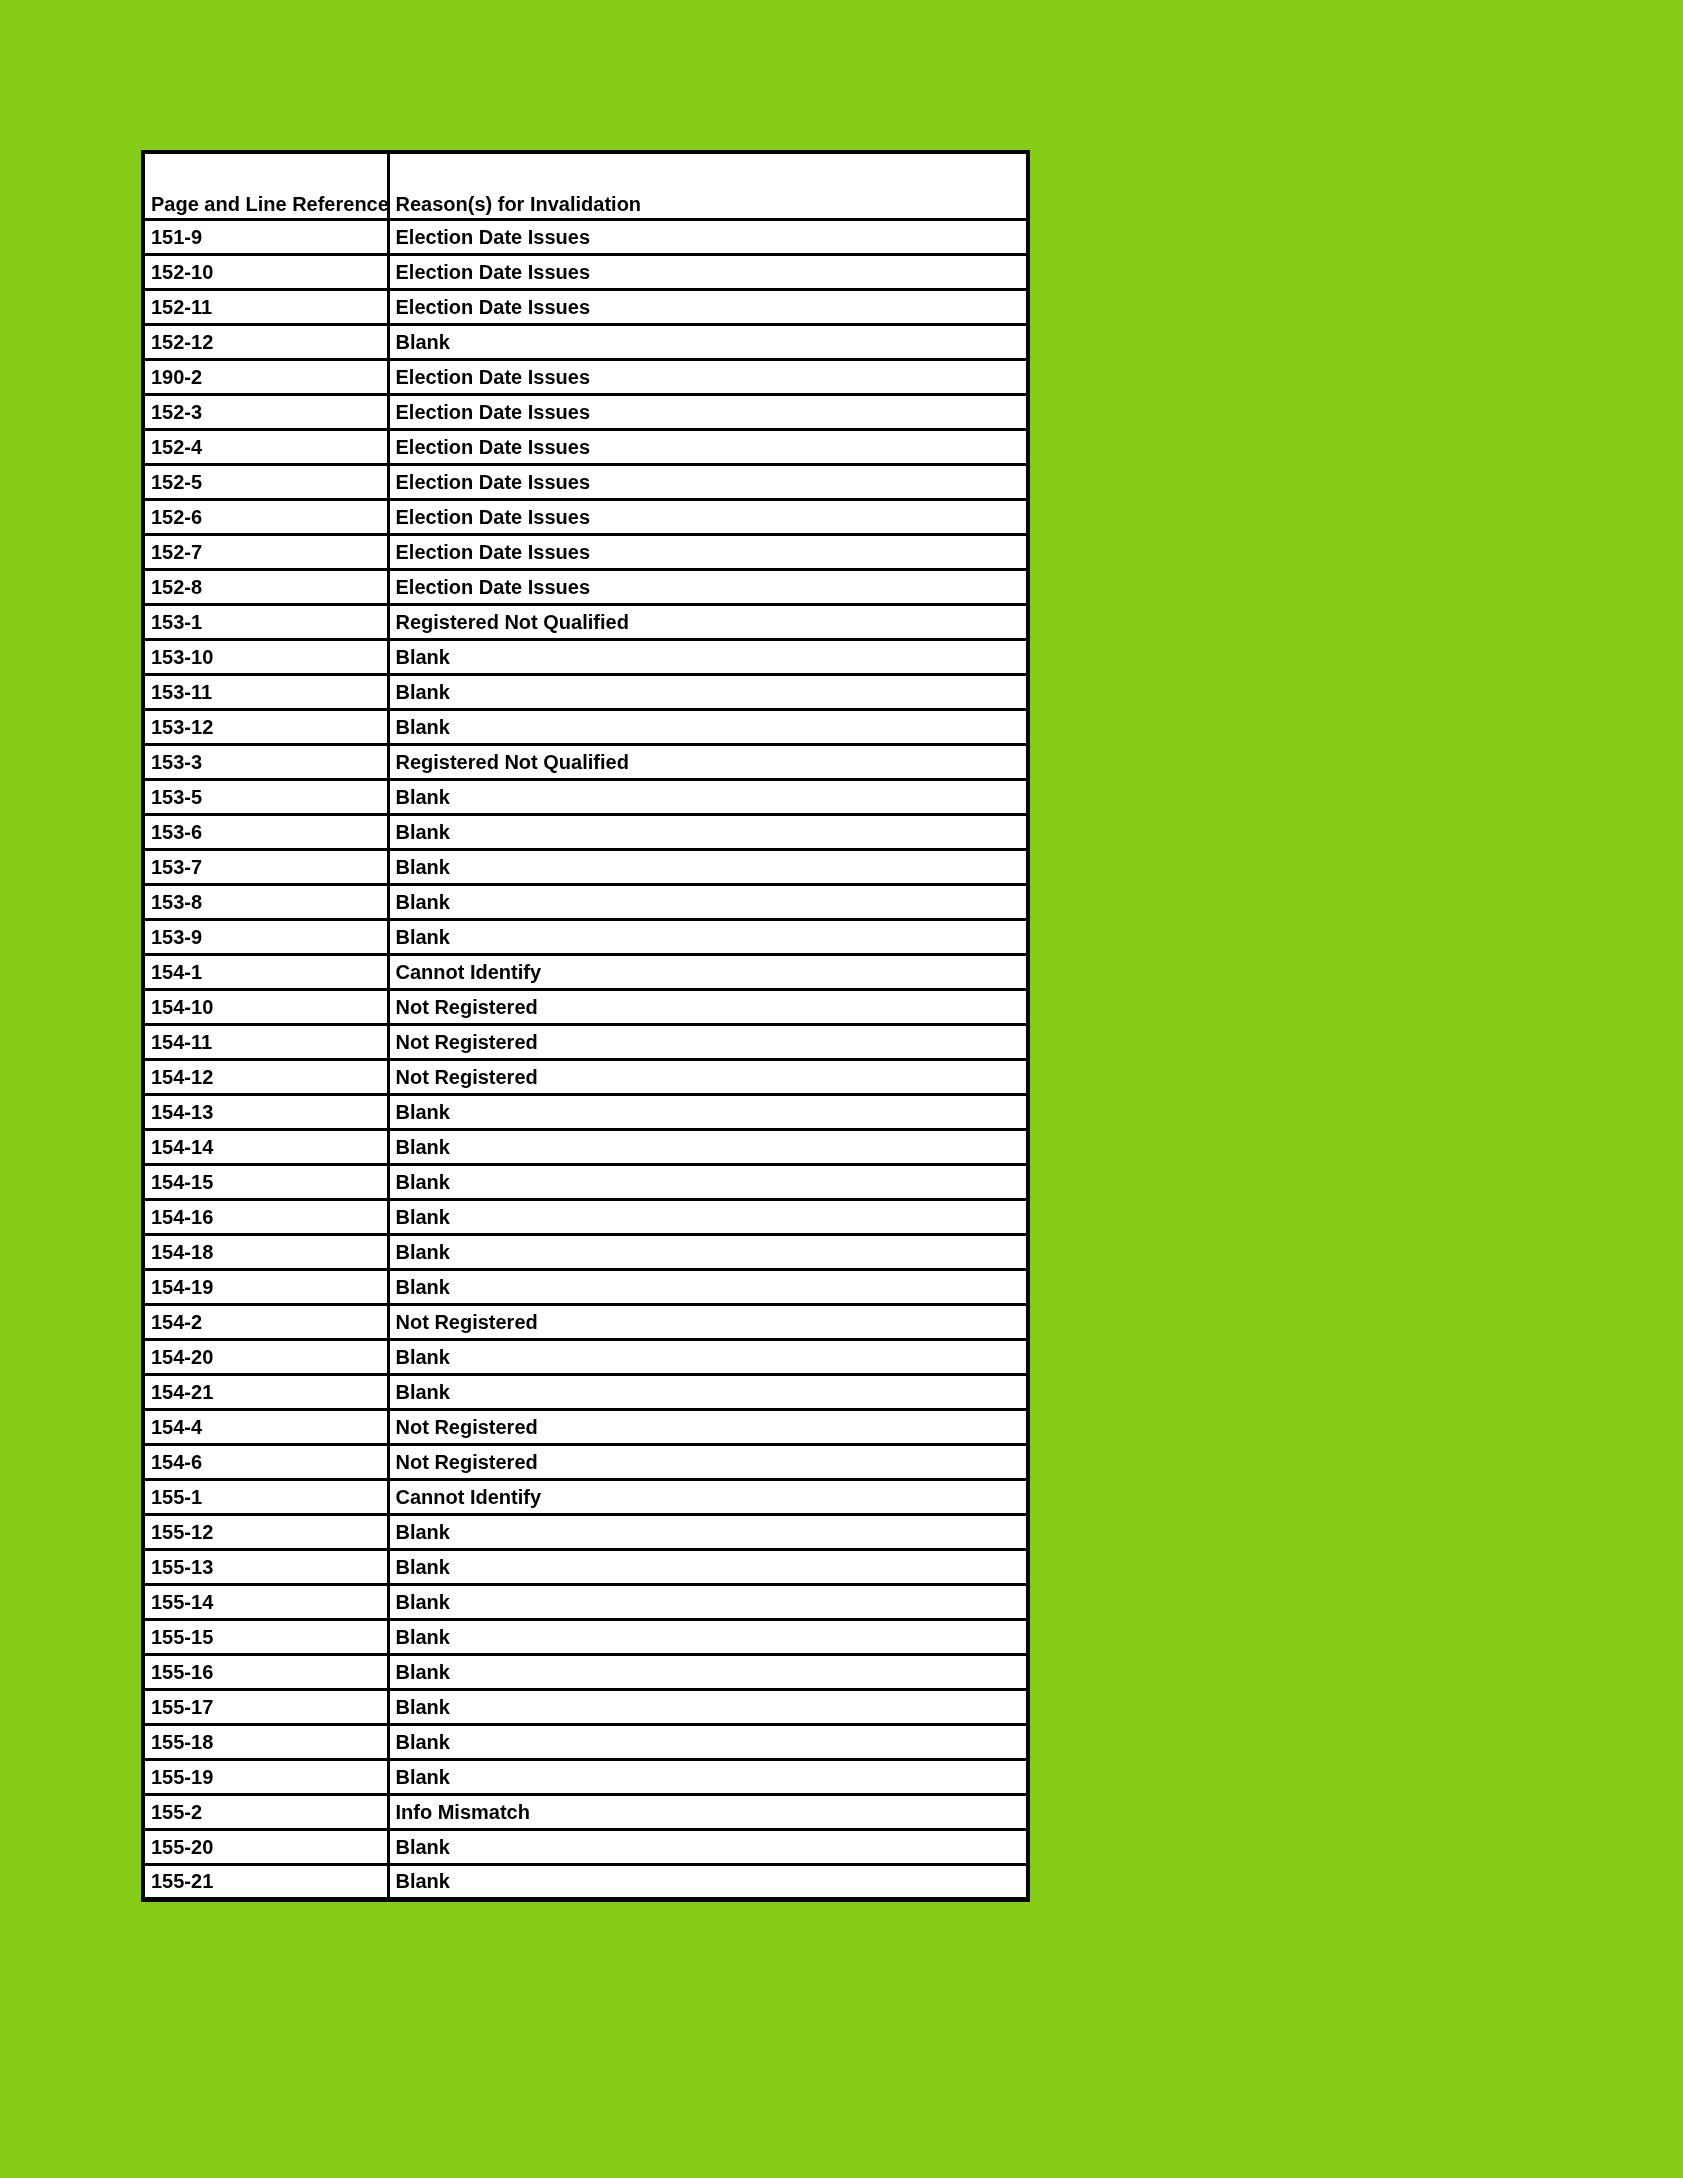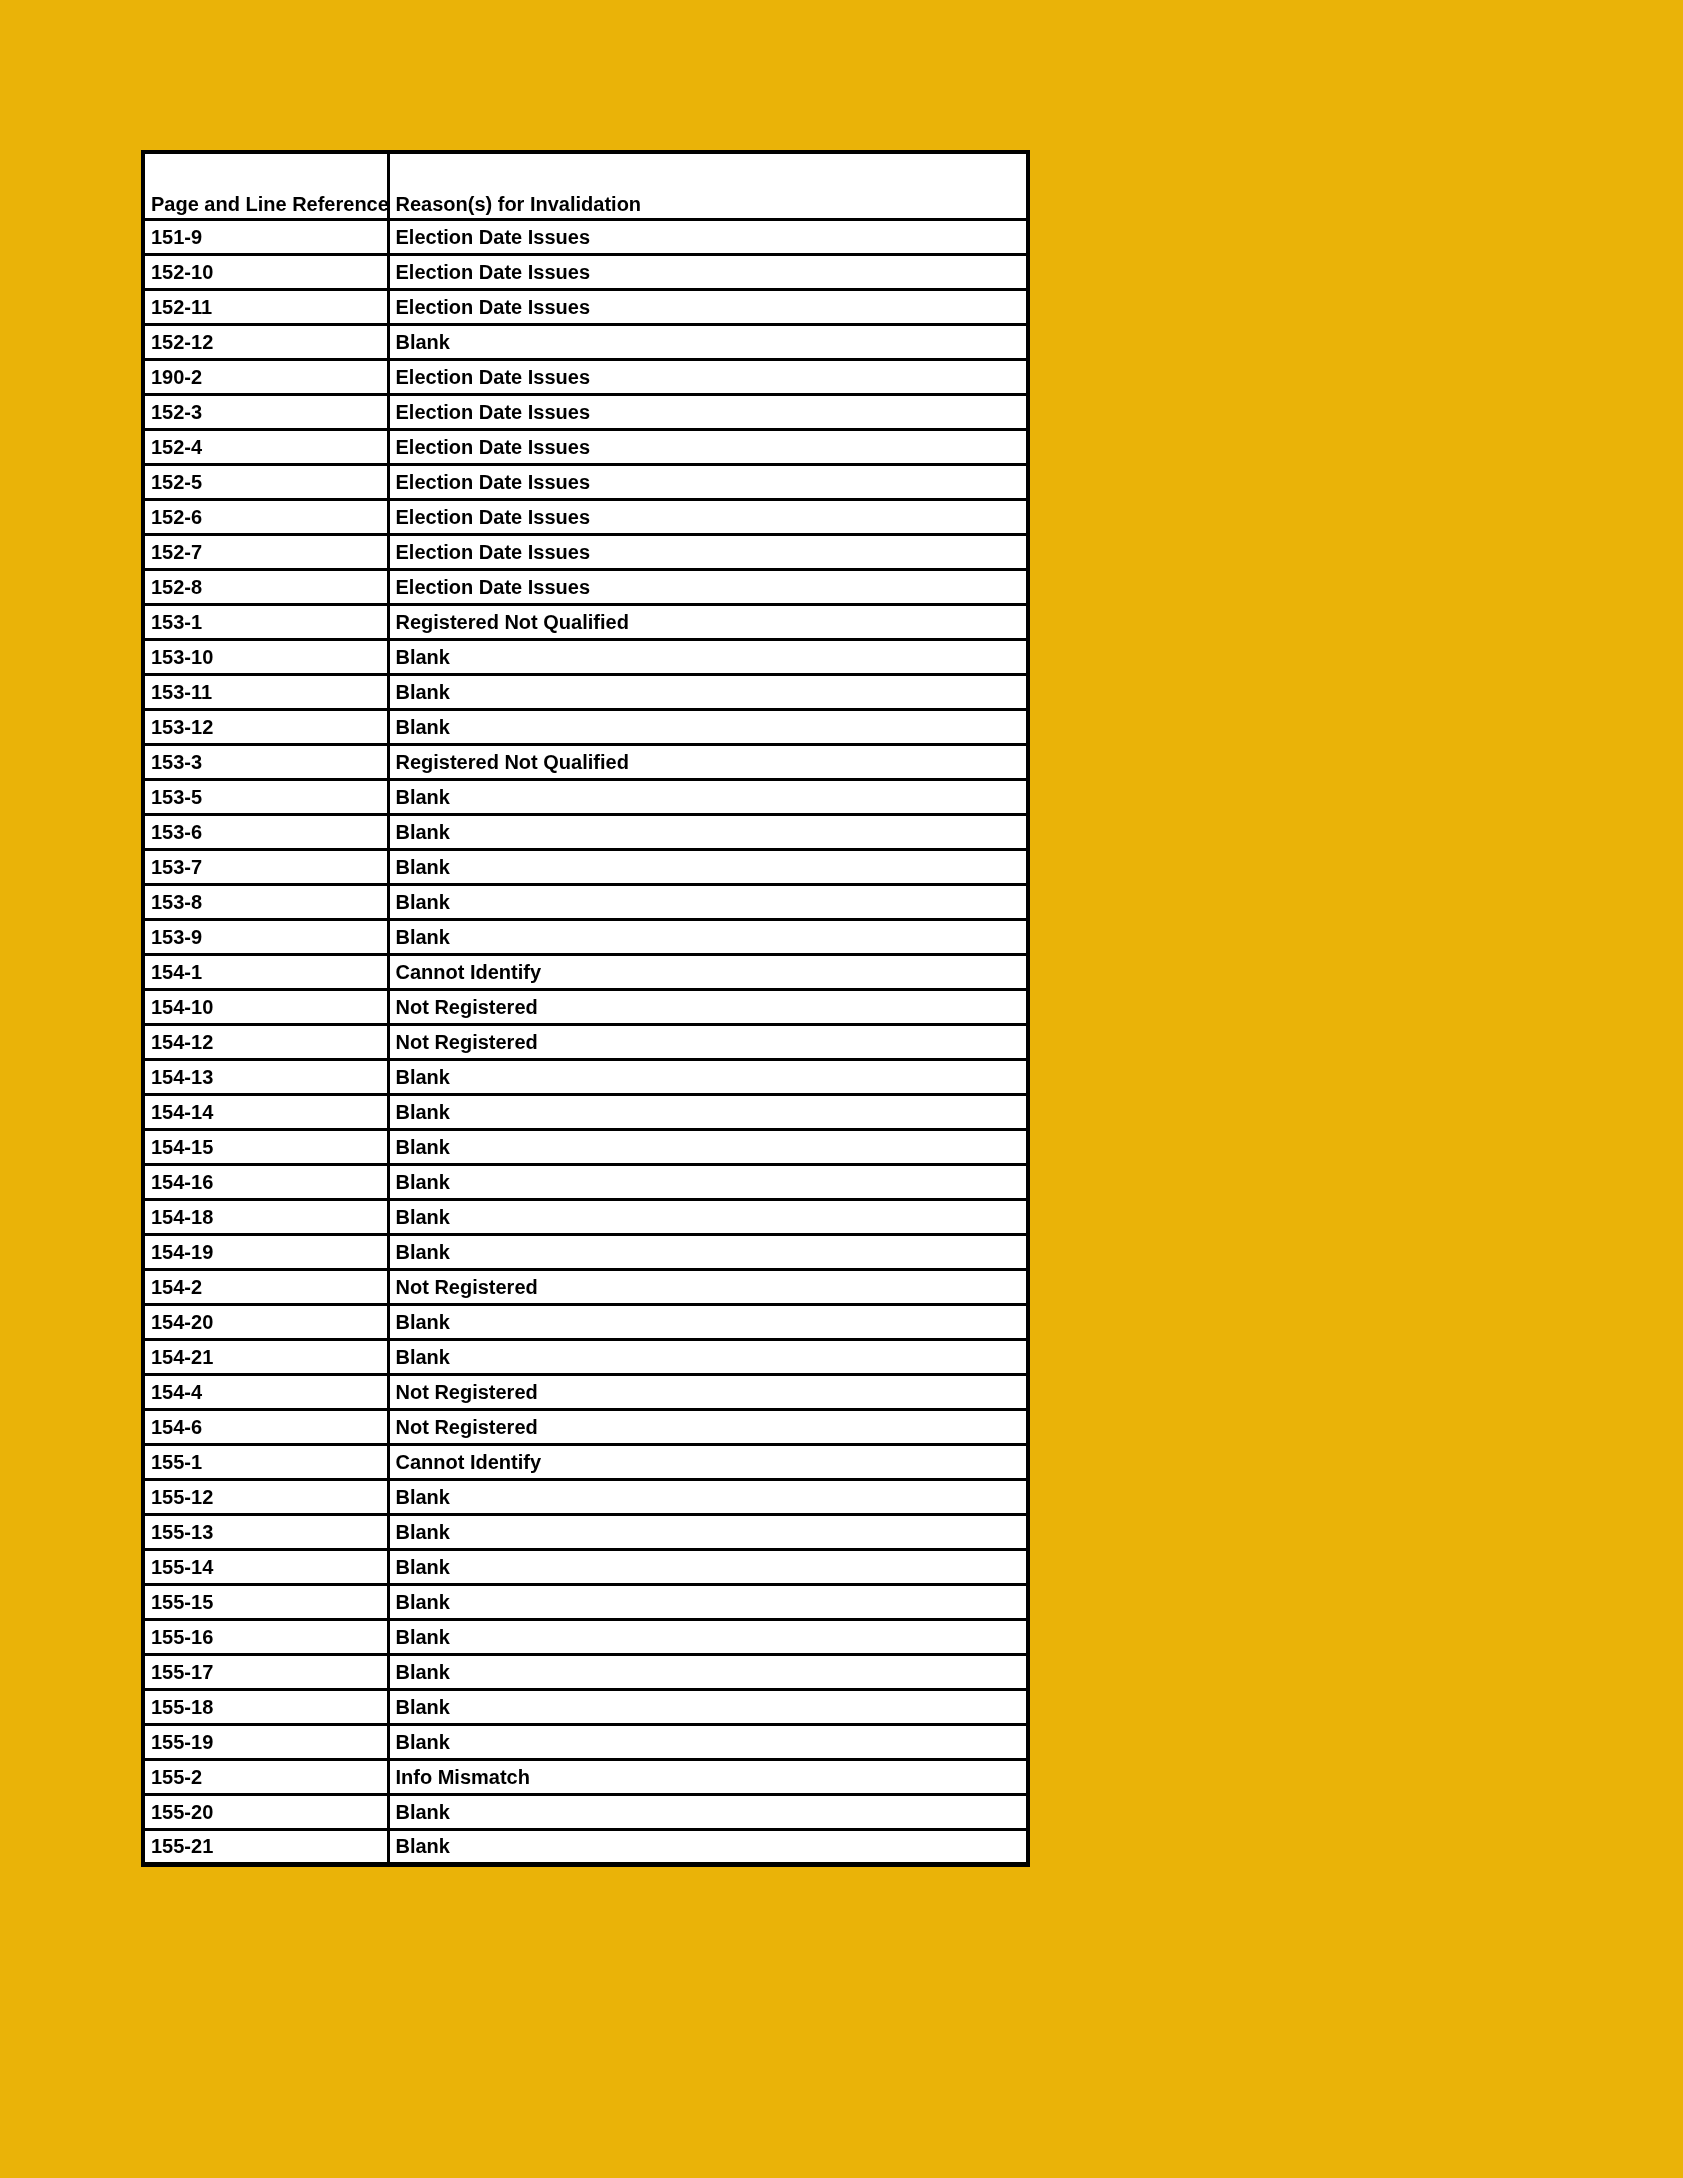--- a/index.html
+++ b/index.html
@@ -13,21 +13,21 @@
     position: relative;
     font-family: "Liberation Sans", sans-serif;
     color: #000000;
   }
   .page {
     position: absolute;
     left: 0;
     top: 0;
     width: 1683px;
     height: 2178px;
-    background: #eab308;
+    background: #84cc16;
   }
   table.ref-table {
     position: absolute;
     left: 141px;
     top: 150px;
     width: 884px;
     border-collapse: collapse;
     table-layout: fixed;
     border: 4px solid #000000;
     border-bottom-width: 5px;
@@ -184,20 +184,24 @@
   <tr>
     <td>154-1</td>
     <td>Cannot Identify</td>
   </tr>
 
   <tr>
     <td>154-10</td>
     <td>Not Registered</td>
   </tr>
 
+  <tr>
+    <td>154-11</td>
+    <td>Not Registered</td>
+  </tr>
 
   <tr>
     <td>154-12</td>
     <td>Not Registered</td>
   </tr>
 
   <tr>
     <td>154-13</td>
     <td>Blank</td>
   </tr>

